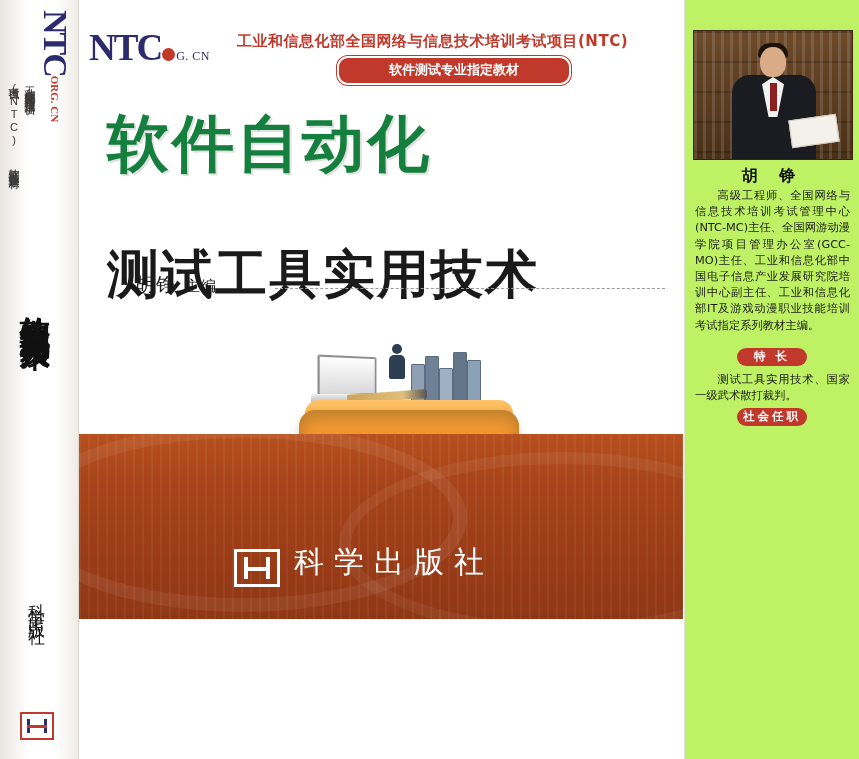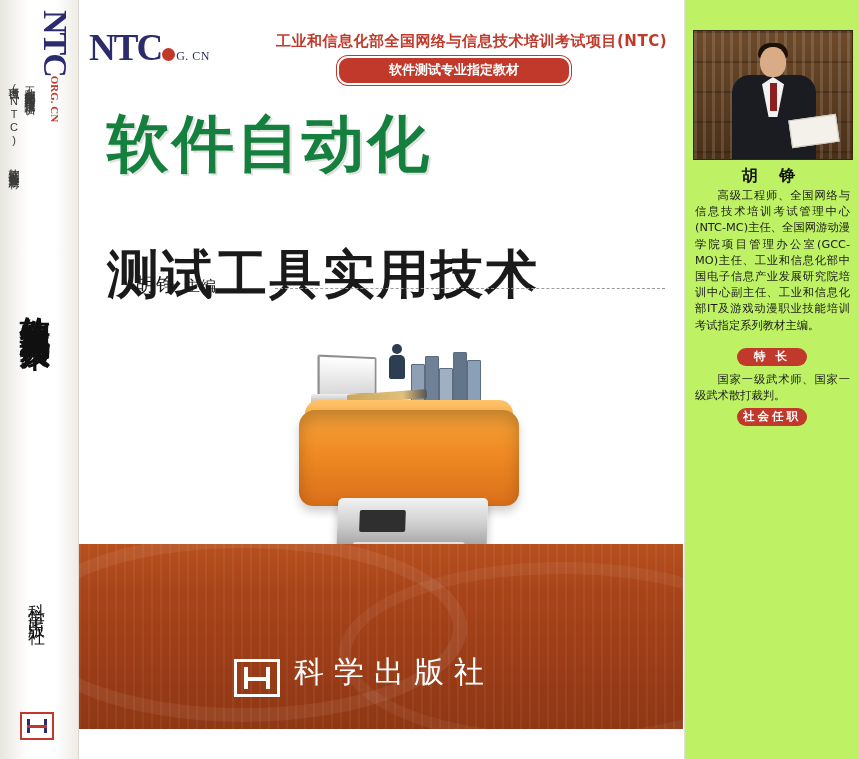--- a/index.html
+++ b/index.html
@@ -113,21 +113,21 @@
     left: 5px; top: 11px;
     right: 5px;
     height: 3px;
     background: #c0392b;
   }
 
   
   .front {
     position: absolute;
     left: 79px; top: 0;
-    width: 604px; height: 729px;
+    width: 604px; height: 619px;
     background: #ffffff;
   }
   .ntc-logo {
     position: absolute;
     left: 10px; top: 28px;
     width: 150px; height: 44px;
     font-family: "Liberation Serif", serif;
   }
   .ntc-logo .big {
     font-size: 37px;
@@ -145,21 +145,21 @@
   }
   .ntc-logo .suffix {
     font-size: 12px;
     color: #2b2b6e;
     letter-spacing: 0.5px;
   }
   .header-line {
     position: absolute;
     left: 158px; top: 32px;
     width: 430px;
-    text-align: right;
+    text-align: left;
     font-size: 15px;
     font-weight: bold;
     color: #c0392b;
     font-family: "DejaVu Sans", sans-serif;
     letter-spacing: 0.5px;
   }
   .header-badge {
     position: absolute;
     left: 258px; top: 56px;
     width: 230px;
@@ -574,17 +574,17 @@
       <div class="person-shirt"></div>
       <div class="person-tie"></div>
       <div class="person-hair"></div>
       <div class="person-head"></div>
       <div class="book"></div>
     </div>
 
     <div class="flap-name">胡 铮</div>
     <div class="flap-text bio-1">高级工程师、全国网络与信息技术培训考试管理中心(NTC-MC)主任、全国网游动漫学院项目管理办公室(GCC-MO)主任、工业和信息化部中国电子信息产业发展研究院培训中心副主任、工业和信息化部IT及游戏动漫职业技能培训考试指定系列教材主编。</div>
     <div class="flap-badge badge-1">特 长</div>
-    <div class="flap-text bio-2">国家一级武术师、国家一级武术散打裁判。</div>
+    <div class="flap-text bio-2">测试工具实用技术、国家一级武术散打裁判。</div>
     <div class="flap-badge badge-2">社会任职</div>
   </div>
 
 </div>
 
 </body></html>

